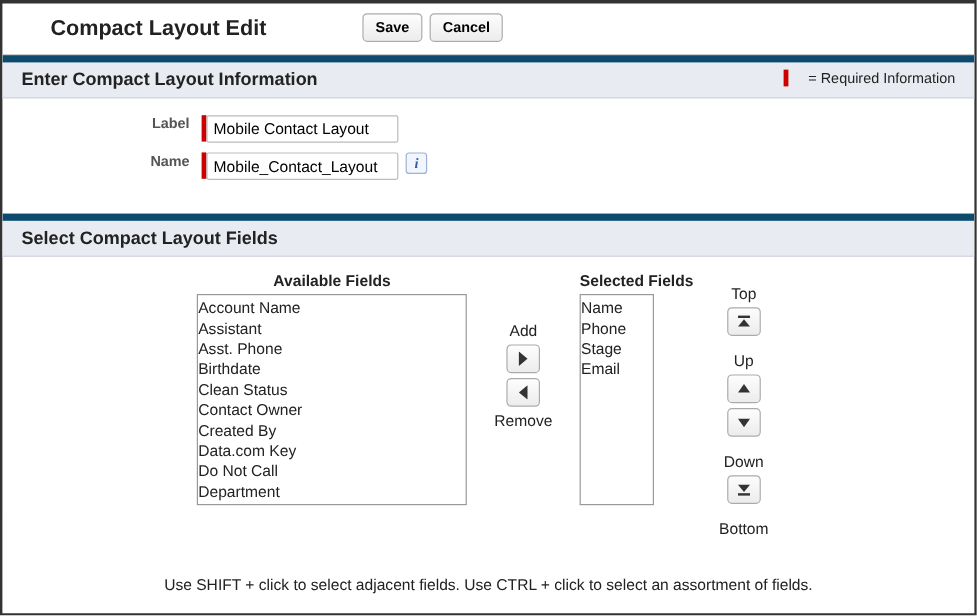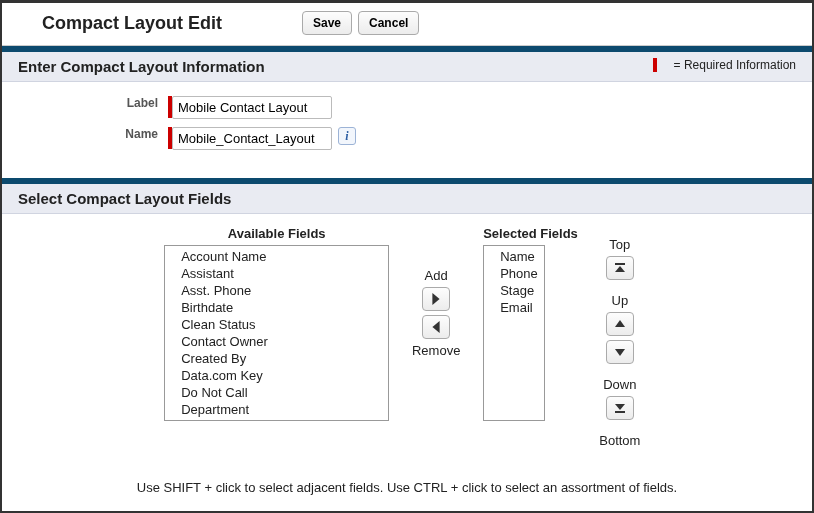--- a/index.html
+++ b/index.html
@@ -125,21 +125,21 @@
     font-size: 13px;
     text-align: center;
     margin-bottom: 4px;
   }
   .listbox {
     border: 1px solid #999;
     background: #fff;
     overflow-y: scroll;
     font-size: 13px;
     line-height: 17px;
-    padding: 2px 16px;
+    padding: 2px 0;
   }
   .listbox.avail { width: 225px; height: 176px; }
   .listbox.sel { width: 62px; height: 176px; }
   .list-item { white-space: nowrap; cursor: default; }
   .mid-col {
     display: flex;
     flex-direction: column;
     align-items: center;
     padding-top: 40px;
     width: 70px;

